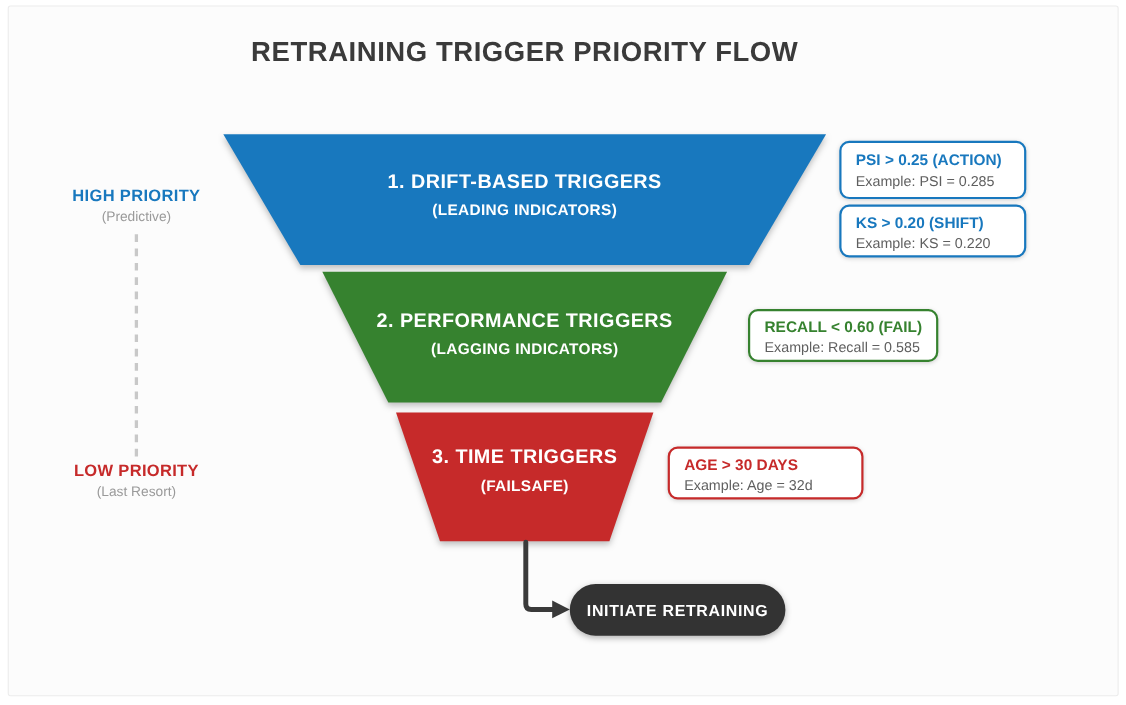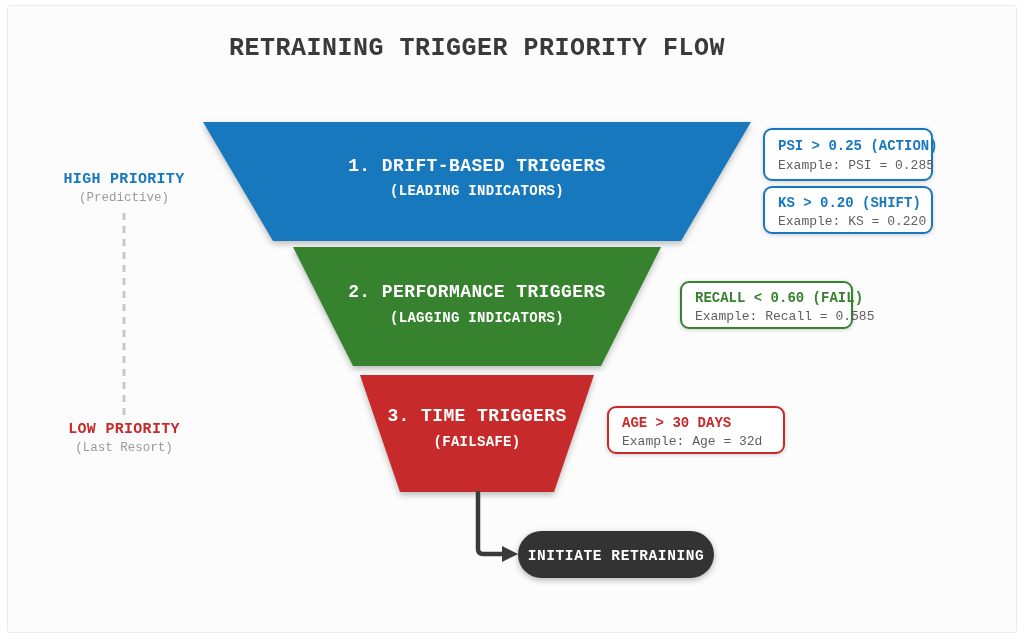--- a/index.html
+++ b/index.html
@@ -8,21 +8,20 @@
     background: #ffffff;
     width: 1024px;
     height: 641px;
     overflow: hidden;
     font-family: "Liberation Sans", sans-serif;
   }
   .stage {
     position: relative;
     width: 828px;
     height: 641px;
-    font-family: Liberation Mono, monospace;
   }
   svg { display: block; }
 
   .canvas-card {
     fill: #fcfcfc;
     stroke: #ececec;
     stroke-width: 1;
   }
   .diagram-title {
     font-size: 25px;

